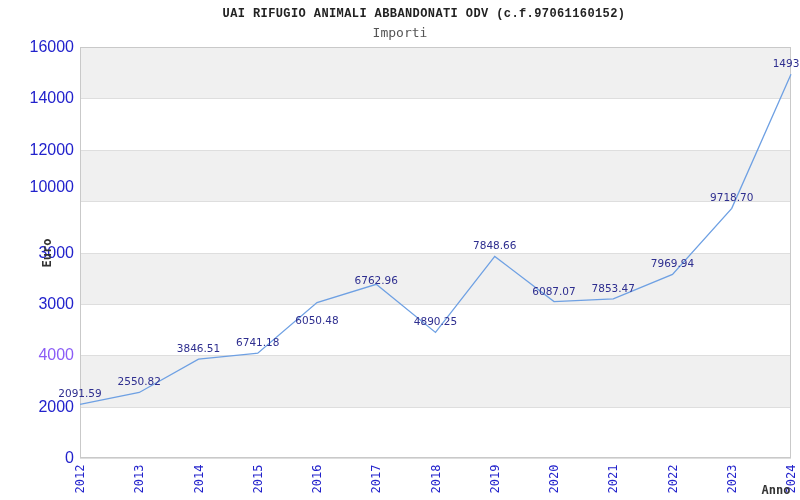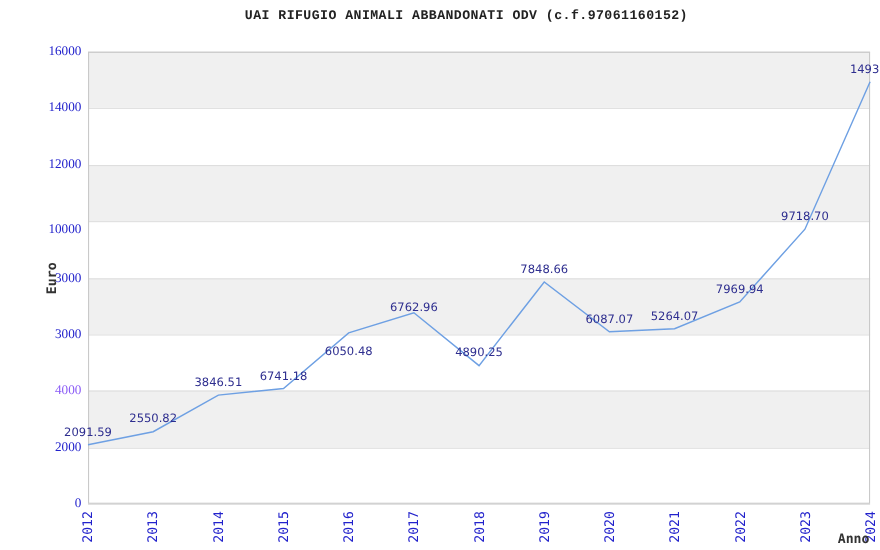--- a/index.html
+++ b/index.html
@@ -16,21 +16,21 @@
   }
   .chart-subtitle {
     position:absolute; top:25px; left:0; width:100%; text-align:center;
     font-family:"DejaVu Sans Mono", monospace; font-size:13px;
   }
   .band { position:absolute; }
   .gridline { position:absolute; height:1px; }
   .plot-border { position:absolute; box-sizing:border-box; border:1px solid #c9c9c9; background:transparent; }
   .ytick {
     position:absolute; width:58px; text-align:right;
-    font-family:Liberation Serif, serif; font-size:12px; line-height:13px;
+    font-family:Liberation Sans, sans-serif; font-size:16px; line-height:13px;
   }
   .xtick {
     position:absolute; width:42px; height:14px; text-align:center;
     font-family:"DejaVu Sans Mono", monospace; font-size:12px; line-height:14px;
     transform:rotate(-90deg);
   }
   .ptlabel {
     position:absolute; white-space:nowrap;
     font-family:"DejaVu Sans", sans-serif; font-size:10.5px; line-height:12px;
     transform:translateX(-50%);
@@ -40,20 +40,21 @@
     font-size:12px; font-weight:bold; line-height:14px; text-align:center;
   }
   .axis-title.vertical { width:44px; height:14px; transform:rotate(-90deg); }
   svg.series { position:absolute; left:0; top:0; pointer-events:none; }
 </style>
 </head>
 <body>
 
 <div id="chart-root">
   <div class="chart-title" style="color: rgb(34, 34, 34);">UAI RIFUGIO ANIMALI ABBANDONATI ODV (c.f.97061160152)</div>
+  <div class="chart-subtitle" style="color: rgb(85, 85, 85);">Importi</div>
 
   <div id="plot-layers">
       <div class="band" style="left: 80px; top: 47px; width: 711px; height: 51.375px; background: rgb(240, 240, 240);"></div>
       <div class="band" style="left: 80px; top: 98.375px; width: 711px; height: 51.375px; background: rgb(255, 255, 255);"></div>
       <div class="band" style="left: 80px; top: 149.75px; width: 711px; height: 51.375px; background: rgb(240, 240, 240);"></div>
       <div class="band" style="left: 80px; top: 201.125px; width: 711px; height: 51.375px; background: rgb(255, 255, 255);"></div>
       <div class="band" style="left: 80px; top: 252.5px; width: 711px; height: 51.375px; background: rgb(240, 240, 240);"></div>
       <div class="band" style="left: 80px; top: 303.875px; width: 711px; height: 51.375px; background: rgb(255, 255, 255);"></div>
       <div class="band" style="left: 80px; top: 355.25px; width: 711px; height: 51.375px; background: rgb(240, 240, 240);"></div>
       <div class="band" style="left: 80px; top: 406.625px; width: 711px; height: 51.375px; background: rgb(255, 255, 255);"></div>
@@ -72,21 +73,21 @@
   <svg class="series" width="800" height="500">
     <polyline id="series-line" fill="none" stroke-width="1.3" stroke="#6ea0e3" points="80,404.272281875 139.25,392.47581125 198.5,359.192774375 257.75,353.124359375 317,302.578295 376.25,284.27646500000003 435.5,332.381703125 494.75,256.38754625 554,301.638389375 613.25,298.812250625 672.5,274.44303312499994 731.75,208.35089374999998 791,74.35718750000001"></polyline>
   </svg>
 
   <div id="labels-layer">
       <div class="ytick" style="left: 16px; top: 451px; color: rgb(34, 34, 204);">0</div>
       <div class="ytick" style="left: 16px; top: 399.625px; color: rgb(34, 34, 204);">2000</div>
       <div class="ytick" style="left: 16px; top: 348.25px; color: #8b5cf6;">4000</div>
       <div class="ytick" style="left: 16px; top: 296.875px; color: rgb(34, 34, 204);">3000</div>
       <div class="ytick" style="left: 16px; top: 245.5px; color: rgb(34, 34, 204);">3000</div>
-      <div class="ytick" style="left: 16px; top: 202px; color: rgb(34, 34, 204);">10000</div>
+      <div class="ytick" style="left: 16px; top: 180px; color: rgb(34, 34, 204);">10000</div>
       <div class="ytick" style="left: 16px; top: 142.75px; color: rgb(34, 34, 204);">12000</div>
       <div class="ytick" style="left: 16px; top: 91.375px; color: rgb(34, 34, 204);">14000</div>
       <div class="ytick" style="left: 16px; top: 40px; color: rgb(34, 34, 204);">16000</div>
       <div class="xtick" style="left: 59px; top: 472px; color: rgb(34, 34, 204);">2012</div>
       <div class="xtick" style="left: 118.25px; top: 472px; color: rgb(34, 34, 204);">2013</div>
       <div class="xtick" style="left: 177.5px; top: 472px; color: rgb(34, 34, 204);">2014</div>
       <div class="xtick" style="left: 236.75px; top: 472px; color: rgb(34, 34, 204);">2015</div>
       <div class="xtick" style="left: 296px; top: 472px; color: rgb(34, 34, 204);">2016</div>
       <div class="xtick" style="left: 355.25px; top: 472px; color: rgb(34, 34, 204);">2017</div>
       <div class="xtick" style="left: 414.5px; top: 472px; color: rgb(34, 34, 204);">2018</div>
@@ -98,21 +99,21 @@
       <div class="xtick" style="left: 770px; top: 472px; color: rgb(34, 34, 204);">2024</div>
       <div class="ptlabel" style="left: 80px; top: 387.272px; color: rgb(46, 46, 143);">2091.59</div>
       <div class="ptlabel" style="left: 139.25px; top: 375.476px; color: rgb(46, 46, 143);">2550.82</div>
       <div class="ptlabel" style="left: 198.5px; top: 342.193px; color: rgb(46, 46, 143);">3846.51</div>
       <div class="ptlabel" style="left: 257.75px; top: 336.124px; color: rgb(46, 46, 143);">6741.18</div>
       <div class="ptlabel" style="left: 317px; top: 285.578px; color: rgb(46, 46, 143); margin-top: 28px;">6050.48</div>
       <div class="ptlabel" style="left: 376.25px; top: 250px; color: rgb(46, 46, 143); margin-top: 24px;">6762.96</div>
       <div class="ptlabel" style="left: 435.5px; top: 315.382px; color: rgb(46, 46, 143);">4890.25</div>
       <div class="ptlabel" style="left: 494.75px; top: 239.388px; color: rgb(46, 46, 143); text-align: right;">7848.66</div>
       <div class="ptlabel" style="left: 554px; top: 284.638px; color: rgb(46, 46, 143);">6087.07</div>
-      <div class="ptlabel" style="left: 613.25px; top: 281.812px; color: rgb(46, 46, 143);">5264.07</div>
+      <div class="ptlabel" style="left: 613.25px; top: 281.812px; color: rgb(46, 46, 143);">7853.47</div>
       <div class="ptlabel" style="left: 672.5px; top: 257.443px; color: rgb(46, 46, 143);">7969.94</div>
       <div class="ptlabel" style="left: 731.75px; top: 191.351px; color: rgb(46, 46, 143);">9718.70</div>
       <div class="ptlabel" style="left: 791px; top: 57.3572px; color: rgb(46, 46, 143);">14935.</div>
     </div>
 
   <div class="axis-title vertical" id="ylabel" style="left: 25px; top: 246px; color: rgb(51, 51, 51);">Euro</div>
   <div class="axis-title" id="xlabel" style="left: 758px; top: 483px; width: 36px; color: rgb(51, 51, 51);">Anno</div>
 </div>
 
 </body></html>

